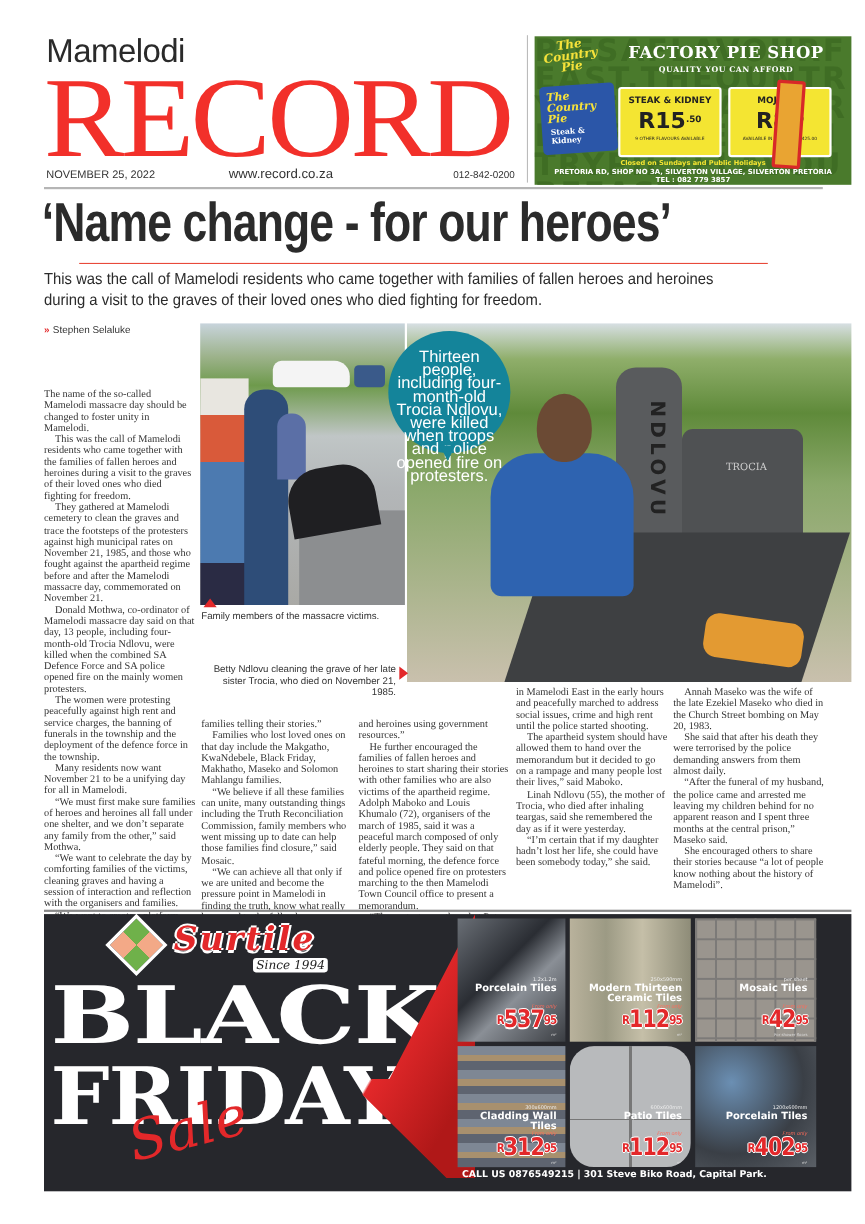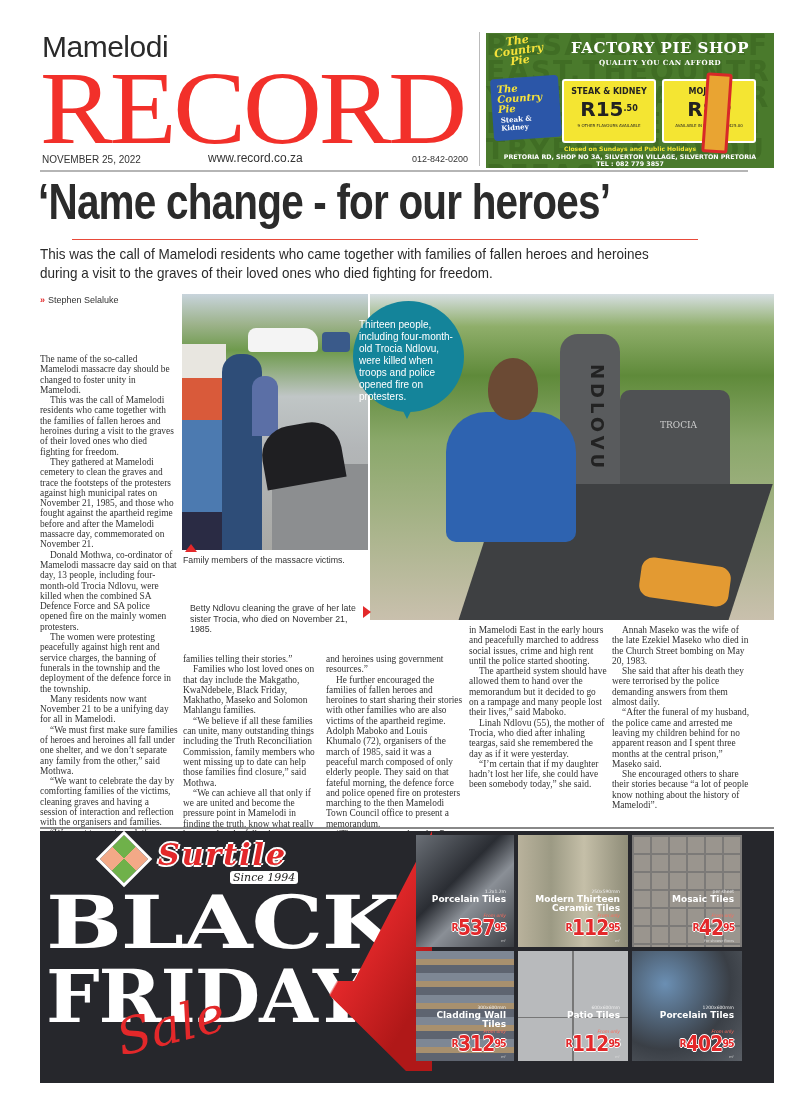--- a/index.html
+++ b/index.html
@@ -67,26 +67,26 @@
     background: linear-gradient(180deg, #d7dfe3 0%, #8fae6a 10%, #5f8a3a 25%, #8aa86a 45%, #c9c0ad 100%); }
   .photo2 .stone1 { position: absolute; left: 190px; top: 40px; width: 60px; height: 250px; background: #595b5d; border-radius: 18px 18px 0 0; }
   .photo2 .stone2 { position: absolute; left: 250px; top: 96px; width: 110px; height: 200px; background: #4f5153; border-radius: 10px 10px 0 0; }
   .photo2 .stone-base { position: absolute; left: 110px; top: 190px; width: 270px; height: 140px; background: #3e4042; transform: skewX(-18deg); }
   .photo2 .woman-head { position: absolute; left: 118px; top: 64px; width: 50px; height: 62px; background: #6b4a34; border-radius: 50% 50% 46% 46%; }
   .photo2 .woman-body { position: absolute; left: 76px; top: 118px; width: 130px; height: 130px; background: #2e63b0; border-radius: 40px 40px 10px 10px; }
   .photo2 .cloth { position: absolute; left: 270px; top: 268px; width: 90px; height: 40px; background: #e39a32; border-radius: 12px; transform: rotate(8deg); }
   .photo2 .name-carve { position: absolute; left: 198px; top: 70px; width: 40px; color: #222; font-family: "DejaVu Sans", sans-serif; font-weight: bold; font-size: 18px; writing-mode: vertical-rl; letter-spacing: 4px; }
   .photo2 .name-carve2 { position: absolute; left: 290px; top: 126px; color: #ccc; font-family: "DejaVu Serif", serif; font-size: 9px; }
 
-  .bubble { position: absolute; left: 353px; top: 301px; width: 111px; height: 111px; border-radius: 50%; background: #14849a; color: #fff; font-family: "Liberation Sans", sans-serif; font-size: 10px; line-height: 12px; padding: 18px 6px 0; }
+  .bubble { position: absolute; left: 353px; top: 301px; width: 111px; height: 111px; border-radius: 50%; background: #14849a; color: #fff; font-family: "Liberation Sans", sans-serif; font-size: 15px; line-height: 12px; text-align: center; padding: 18px 6px 0; }
   .bubble-tail { position: absolute; left: 400px; top: 405px; width: 0; height: 0; border-left: 7px solid transparent; border-right: 7px solid transparent; border-top: 14px solid #14849a; }
 
   .cap1-mark { position: absolute; left: 185px; top: 544px; width: 0; height: 0; border-left: 6px solid transparent; border-right: 6px solid transparent; border-bottom: 8px solid #e3282a; }
   .caption1 { position: absolute; left: 183px; top: 555px; font-family: "Liberation Sans", sans-serif; font-size: 8.8px; color: #333; }
-  .caption2 { position: absolute; left: 190px; top: 603px; width: 170px; font-family: "Liberation Sans", sans-serif; font-size: 8.8px; line-height: 10.5px; color: #333; }
+  .caption2 { position: absolute; left: 190px; top: 603px; width: 170px; font-family: "Liberation Sans", sans-serif; font-size: 8.8px; line-height: 10.5px; color: #333; text-align: right; }
   .cap2-mark { position: absolute; left: 363px; top: 606px; width: 0; height: 0; border-top: 6px solid transparent; border-bottom: 6px solid transparent; border-left: 8px solid #e3282a; }
 
   .bottom-rule { position: absolute; left: 40px; top: 827px; width: 734px; height: 2px; background: #888; }
 
   
   .ad2 { position: absolute; left: 40px; top: 831px; width: 734px; height: 252px; background: #26272c; overflow: hidden; }
   .logo-diamond { position: absolute; left: 64px; top: 8px; width: 40px; height: 40px; transform: rotate(45deg); border: 3px solid #fff; background: conic-gradient(#f3a987 0 25%, #6fb14a 25% 50%, #f3a987 50% 75%, #6fb14a 75% 100%); }
   .logo-name { position: absolute; left: 118px; top: 6px; color: #e3282a; font-family: "DejaVu Serif", serif; font-weight: bold; font-style: italic; font-size: 30px; letter-spacing: 2px; text-shadow: -2px 0 #fff, 2px 0 #fff, 0 -2px #fff, 0 2px #fff; }
   .logo-since { position: absolute; left: 190px; top: 40px; padding: 0 3px; background: #fff; color: #222; font-family: "DejaVu Serif", serif; font-style: italic; font-size: 11px; border-radius: 3px; }
   .bf-black { position: absolute; left: 6px; top: 56px; color: #fff; font-family: "DejaVu Serif", serif; font-weight: bold; font-size: 72px; line-height: 72px; letter-spacing: -1px; transform: scaleX(1.25); transform-origin: left; }
@@ -101,21 +101,21 @@
   .tile .t-name { position: absolute; right: 8px; top: 60px; font-size: 9px; line-height: 9px; font-weight: bold; }
   .tile .t-from { position: absolute; right: 8px; top: 78px; font-size: 4.5px; color: #ff6b5a; font-style: italic; }
   .tile .t-price { position: absolute; right: 8px; top: 82px; color: #e3282a; font-family: "DejaVu Sans", sans-serif; font-weight: bold; font-size: 22px; line-height: 22px; letter-spacing: -1px; text-shadow: -1px 0 #fff, 1px 0 #fff, 0 -1px #fff, 0 1px #fff; transform: scaleX(0.85); transform-origin: right; }
   .tile .t-price .cur { font-size: 11px; vertical-align: top; }
   .tile .t-price .cts { font-size: 11px; vertical-align: top; }
   .tile .t-unit { position: absolute; right: 8px; top: 104px; font-size: 3.5px; color: #ddd; }
   .t1 { background: linear-gradient(135deg, #6a6f76, #2a2d33 40%, #8a8f96 60%, #3a3d42); }
   .t2 { background: linear-gradient(90deg, #b9b29c, #9c9a84 30%, #c5bfa8 60%, #8e8c78); }
   .t3 { background-color: #9a958e; background-image: linear-gradient(#7c7a78 2px, transparent 2px), linear-gradient(90deg, #7c7a78 2px, transparent 2px); background-size: 18px 18px; padding-left: 36px; }
   .t4 { background: repeating-linear-gradient(180deg, #7e8794 0 8px, #a8906e 8px 14px, #5e6470 14px 22px); }
-  .t5 { background: #b8babc; background-image: linear-gradient(90deg, transparent 49%, #777 49% 51%, transparent 51%), linear-gradient(180deg, transparent 60%, #777 60% 61%, transparent 61%); }
+  .t5 { background: #b8babc; background-image: linear-gradient(90deg, transparent 49%, #777 49% 51%, transparent 51%), linear-gradient(180deg, transparent 60%, #777 60% 61%, transparent 61%); border-radius: 22px; }
   .t6 { background: radial-gradient(circle at 30% 30%, #6b8fb3, #3a3f46 60%, #5a5f66); }
   .ad2-footer { position: absolute; left: 376px; top: 232px; width: 356px; color: #fff; font-family: "DejaVu Sans", sans-serif; font-weight: bold; font-size: 8.5px; padding-left: 4px; }
 </style>
 </head>
 <body>
 
 <div class="masthead">
   <div class="mh-small">Mamelodi</div>
   <div class="mh-big">RECORD</div>
   <div class="mh-date">NOVEMBER 25, 2022</div>
@@ -195,21 +195,21 @@
 <div class="bubble-tail"></div>
 
 <div class="cap1-mark"></div>
 <div class="caption1">Family members of the massacre victims.</div>
 <div class="caption2">Betty Ndlovu cleaning the grave of her late sister Trocia, who died on November 21, 1985.</div>
 <div class="cap2-mark"></div>
 
 <div class="col col2">
   <p class="first">families telling their stories.”</p>
   <p>Families who lost loved ones on that day include the Makgatho, KwaNdebele, Black Friday, Makhatho, Maseko and Solomon Mahlangu families.</p>
-  <p>“We believe if all these families can unite, many outstanding things including the Truth Reconciliation Commission, family members who went missing up to date can help those families find closure,” said Mothwa.</p>
+  <p>“We believe if all these families can unite, many outstanding things including the Truth Reconciliation Commission, family members who went missing up to date can help those families find closure,” said Mosaic.</p>
   <p>“We can achieve all that only if we are united and become the pressure point in Mamelodi in finding the truth, know what really happened to the fallen heroes</p>
 </div>
 <div class="col col3">
   <p class="first">and heroines using government resources.”</p>
   <p>He further encouraged the families of fallen heroes and heroines to start sharing their stories with other families who are also victims of the apartheid regime. Adolph Maboko and Louis Khumalo (72), organisers of the march of 1985, said it was a peaceful march composed of only elderly people. They said on that fateful morning, the defence force and police opened fire on protesters marching to the then Mamelodi Town Council office to present a memorandum.</p>
   <p>“The protesters gathered at Putco</p>
 </div>
 <div class="col col4">
   <p class="first">in Mamelodi East in the early hours and peacefully marched to address social issues, crime and high rent until the police started shooting.</p>
   <p>The apartheid system should have allowed them to hand over the memorandum but it decided to go on a rampage and many people lost their lives,” said Maboko.</p>
@@ -272,13 +272,14 @@
       <div class="t-unit">m²</div>
     </div>
     <div class="tile t6">
       <div class="t-size">1200x600mm</div>
       <div class="t-name">Porcelain Tiles</div>
       <div class="t-from">From only</div>
       <div class="t-price"><span class="cur">R</span><span>402</span><span class="cts">95</span></div>
       <div class="t-unit">m²</div>
     </div>
   </div>
+  <div class="ad2-footer">CALL US 0876549215 | 301 Steve Biko Road, Capital Park.</div>
 </div>
 
 </body></html>

